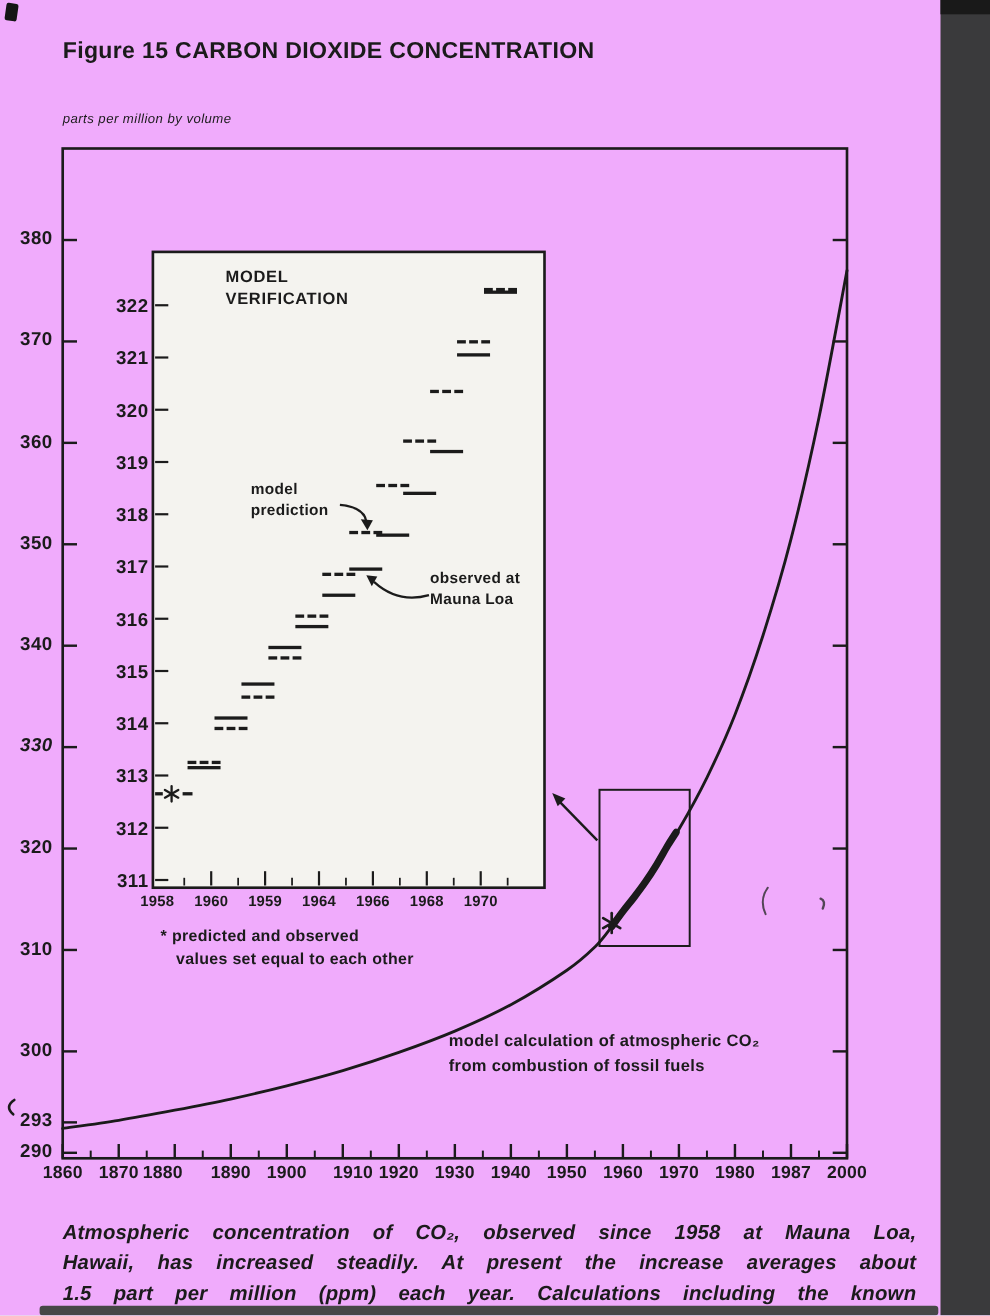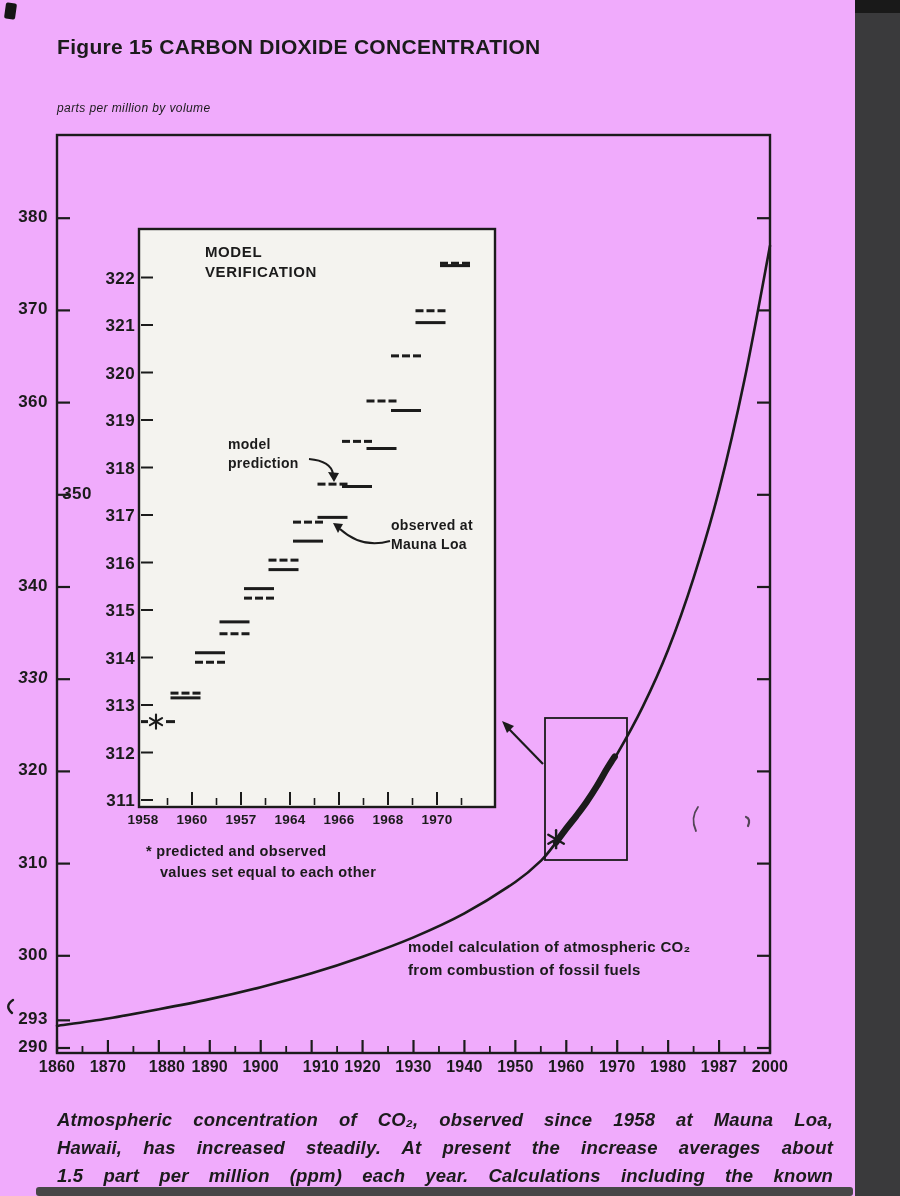--- a/index.html
+++ b/index.html
@@ -239,31 +239,31 @@
     <div>1.5 part per million (ppm) each year. Calculations including the known</div>
   </div>
 
   <div class="band" style="left:855px;top:0;width:45px;height:1196px;background:#3a3a3c;"></div>
   <div class="band" style="left:855px;top:0;width:45px;height:13px;background:#191919;"></div>
   <div class="band" style="left:5px;top:3px;width:11px;height:16px;background:#151515;border-radius:2px;transform:rotate(8deg);"></div>
   <div class="band" style="left:36px;top:1187px;width:817px;height:9px;background:#474747;border-radius:3px;"></div>
 <div class="txt ytick-main" style="left: 0px; top: 207.2px;">380</div>
     <div class="txt ytick-main" style="left: 0px; top: 299.4px;">370</div>
     <div class="txt ytick-main" style="left: 0px; top: 391.6px;">360</div>
-    <div class="txt ytick-main" style="left: 0px; top: 483.8px; padding-left: 44px;">350</div>
+    <div class="txt ytick-main" style="left: 0px; top: 483.8px;">350</div>
     <div class="txt ytick-main" style="left: 0px; top: 576px;">340</div>
     <div class="txt ytick-main" style="left: 0px; top: 668.2px; font-style: italic;">330</div>
     <div class="txt ytick-main" style="left: 0px; top: 760.4px;">320</div>
     <div class="txt ytick-main" style="left: 0px; top: 852.6px;">310</div>
     <div class="txt ytick-main" style="left: 0px; top: 944.8px;">300</div>
     <div class="txt ytick-main" style="left: 0px; top: 1009.34px;">293</div>
     <div class="txt ytick-main" style="left: 0px; top: 1037px;">290</div>
     <div class="txt xtick-main" style="left: 31px; top: 1058px;">1860</div>
     <div class="txt xtick-main" style="left: 81.9286px; top: 1058px;">1870</div>
-    <div class="txt xtick-main" style="left: 141px; top: 1058px;">1880</div>
+    <div class="txt xtick-main" style="left: 122px; top: 1058px;">1880</div>
     <div class="txt xtick-main" style="left: 183.786px; top: 1058px;">1890</div>
     <div class="txt xtick-main" style="left: 234.714px; top: 1058px;">1900</div>
     <div class="txt xtick-main" style="left: 272px; top: 1058px; margin-left: 23px;">1910</div>
     <div class="txt xtick-main" style="left: 336.571px; top: 1058px;">1920</div>
     <div class="txt xtick-main" style="left: 387.5px; top: 1058px;">1930</div>
     <div class="txt xtick-main" style="left: 438.429px; top: 1058px;">1940</div>
     <div class="txt xtick-main" style="left: 489.357px; top: 1058px;">1950</div>
     <div class="txt xtick-main" style="left: 540.286px; top: 1058px;">1960</div>
     <div class="txt xtick-main" style="left: 591.214px; top: 1058px;">1970</div>
     <div class="txt xtick-main" style="left: 642.143px; top: 1058px;">1980</div>
@@ -276,18 +276,18 @@
     <div class="txt ytick-inset" style="left: 103px; top: 458.5px;">318</div>
     <div class="txt ytick-inset" style="left: 103px; top: 506px;">317</div>
     <div class="txt ytick-inset" style="left: 103px; top: 553.5px;">316</div>
     <div class="txt ytick-inset" style="left: 103px; top: 601px;">315</div>
     <div class="txt ytick-inset" style="left: 103px; top: 648.5px;">314</div>
     <div class="txt ytick-inset" style="left: 103px; top: 696px;">313</div>
     <div class="txt ytick-inset" style="left: 103px; top: 743.5px;">312</div>
     <div class="txt ytick-inset" style="left: 103px; top: 791px;">311</div>
     <div class="txt xtick-inset" style="left: 120px; top: 812px;">1958</div>
     <div class="txt xtick-inset" style="left: 169px; top: 812px;">1960</div>
-    <div class="txt xtick-inset" style="left: 218px; top: 812px;">1957</div>
+    <div class="txt xtick-inset" style="left: 218px; top: 812px;">1959</div>
     <div class="txt xtick-inset" style="left: 267px; top: 812px;">1964</div>
     <div class="txt xtick-inset" style="left: 316px; top: 812px;">1966</div>
     <div class="txt xtick-inset" style="left: 365px; top: 812px;">1968</div>
     <div class="txt xtick-inset" style="left: 414px; top: 812px;">1970</div>
   </div>
 
 </body></html>

